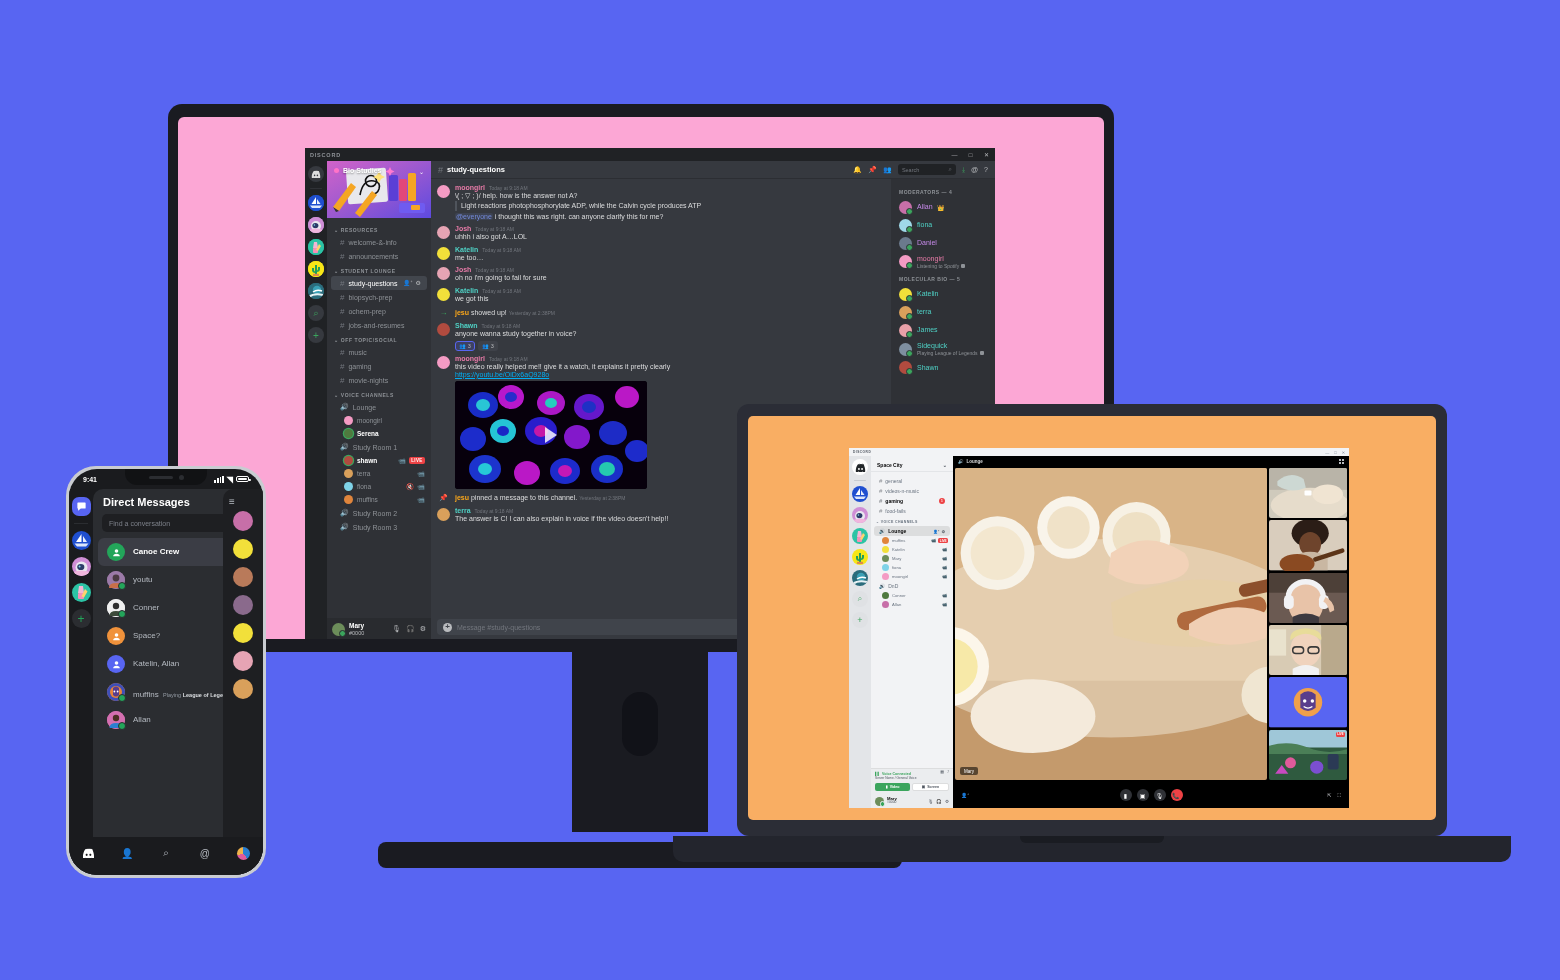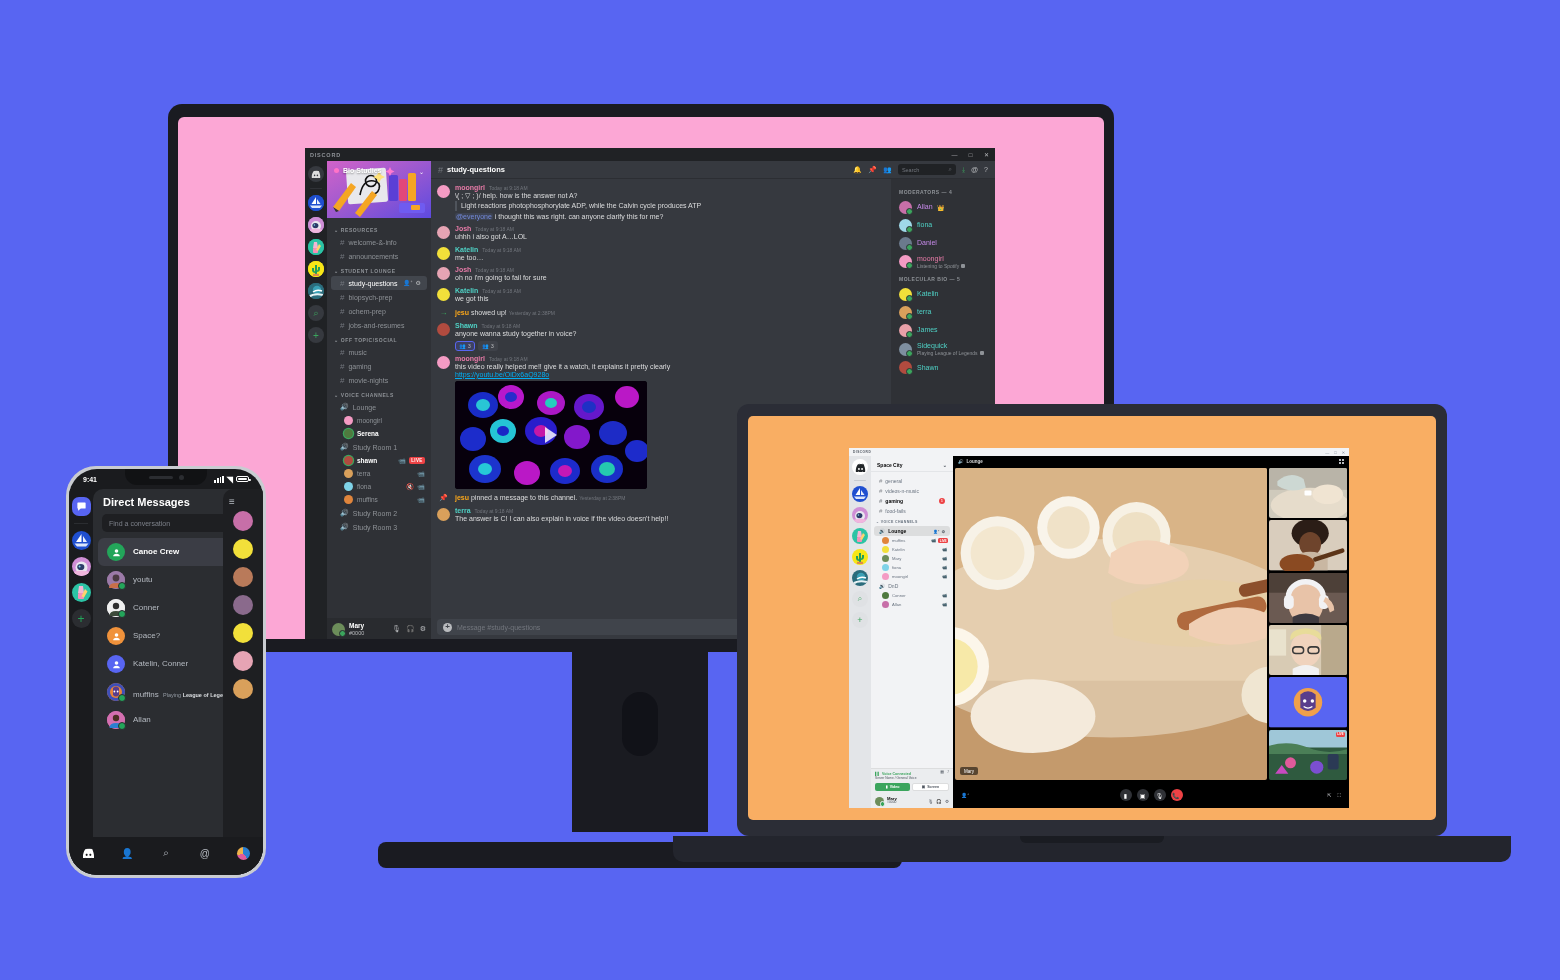--- a/index.html
+++ b/index.html
@@ -1088,21 +1088,21 @@
             <span class="dmn">Space?</span>
           </div>
 
           <div class="dmrow">
             <span class="dmav" style="background:#5865f2">
               <svg class="person" viewBox="0 0 12 12">
                   <circle cx="6" cy="4" r="2.4" fill="#fff"></circle>
                   <path d="M1.6 11q0-3.4 4.4-3.4T10.4 11Z" fill="#fff"></path>
                 </svg>
               </span>
-            <span class="dmn">Katelin, Conner</span>
+            <span class="dmn">Katelin, Allan</span>
           </div>
 
           <div class="dmrow">
             <span class="dmav status" style="background:#e0853c">
               <svg viewBox="0 0 18 18" width="18" height="18">
                   <rect width="18" height="18" rx="9" fill="#3f4fb8"></rect>
                   <circle cx="9" cy="9" r="6" fill="#e8833a"></circle>
                   <path d="M6 5 q3 -3 6 0 l0 7 q-3 3 -6 0Z" fill="#5a3d8c"></path>
                   <circle cx="7.4" cy="8.5" r=".9" fill="#fff"></circle>
                   <circle cx="10.6" cy="8.5" r=".9" fill="#fff"></circle>

